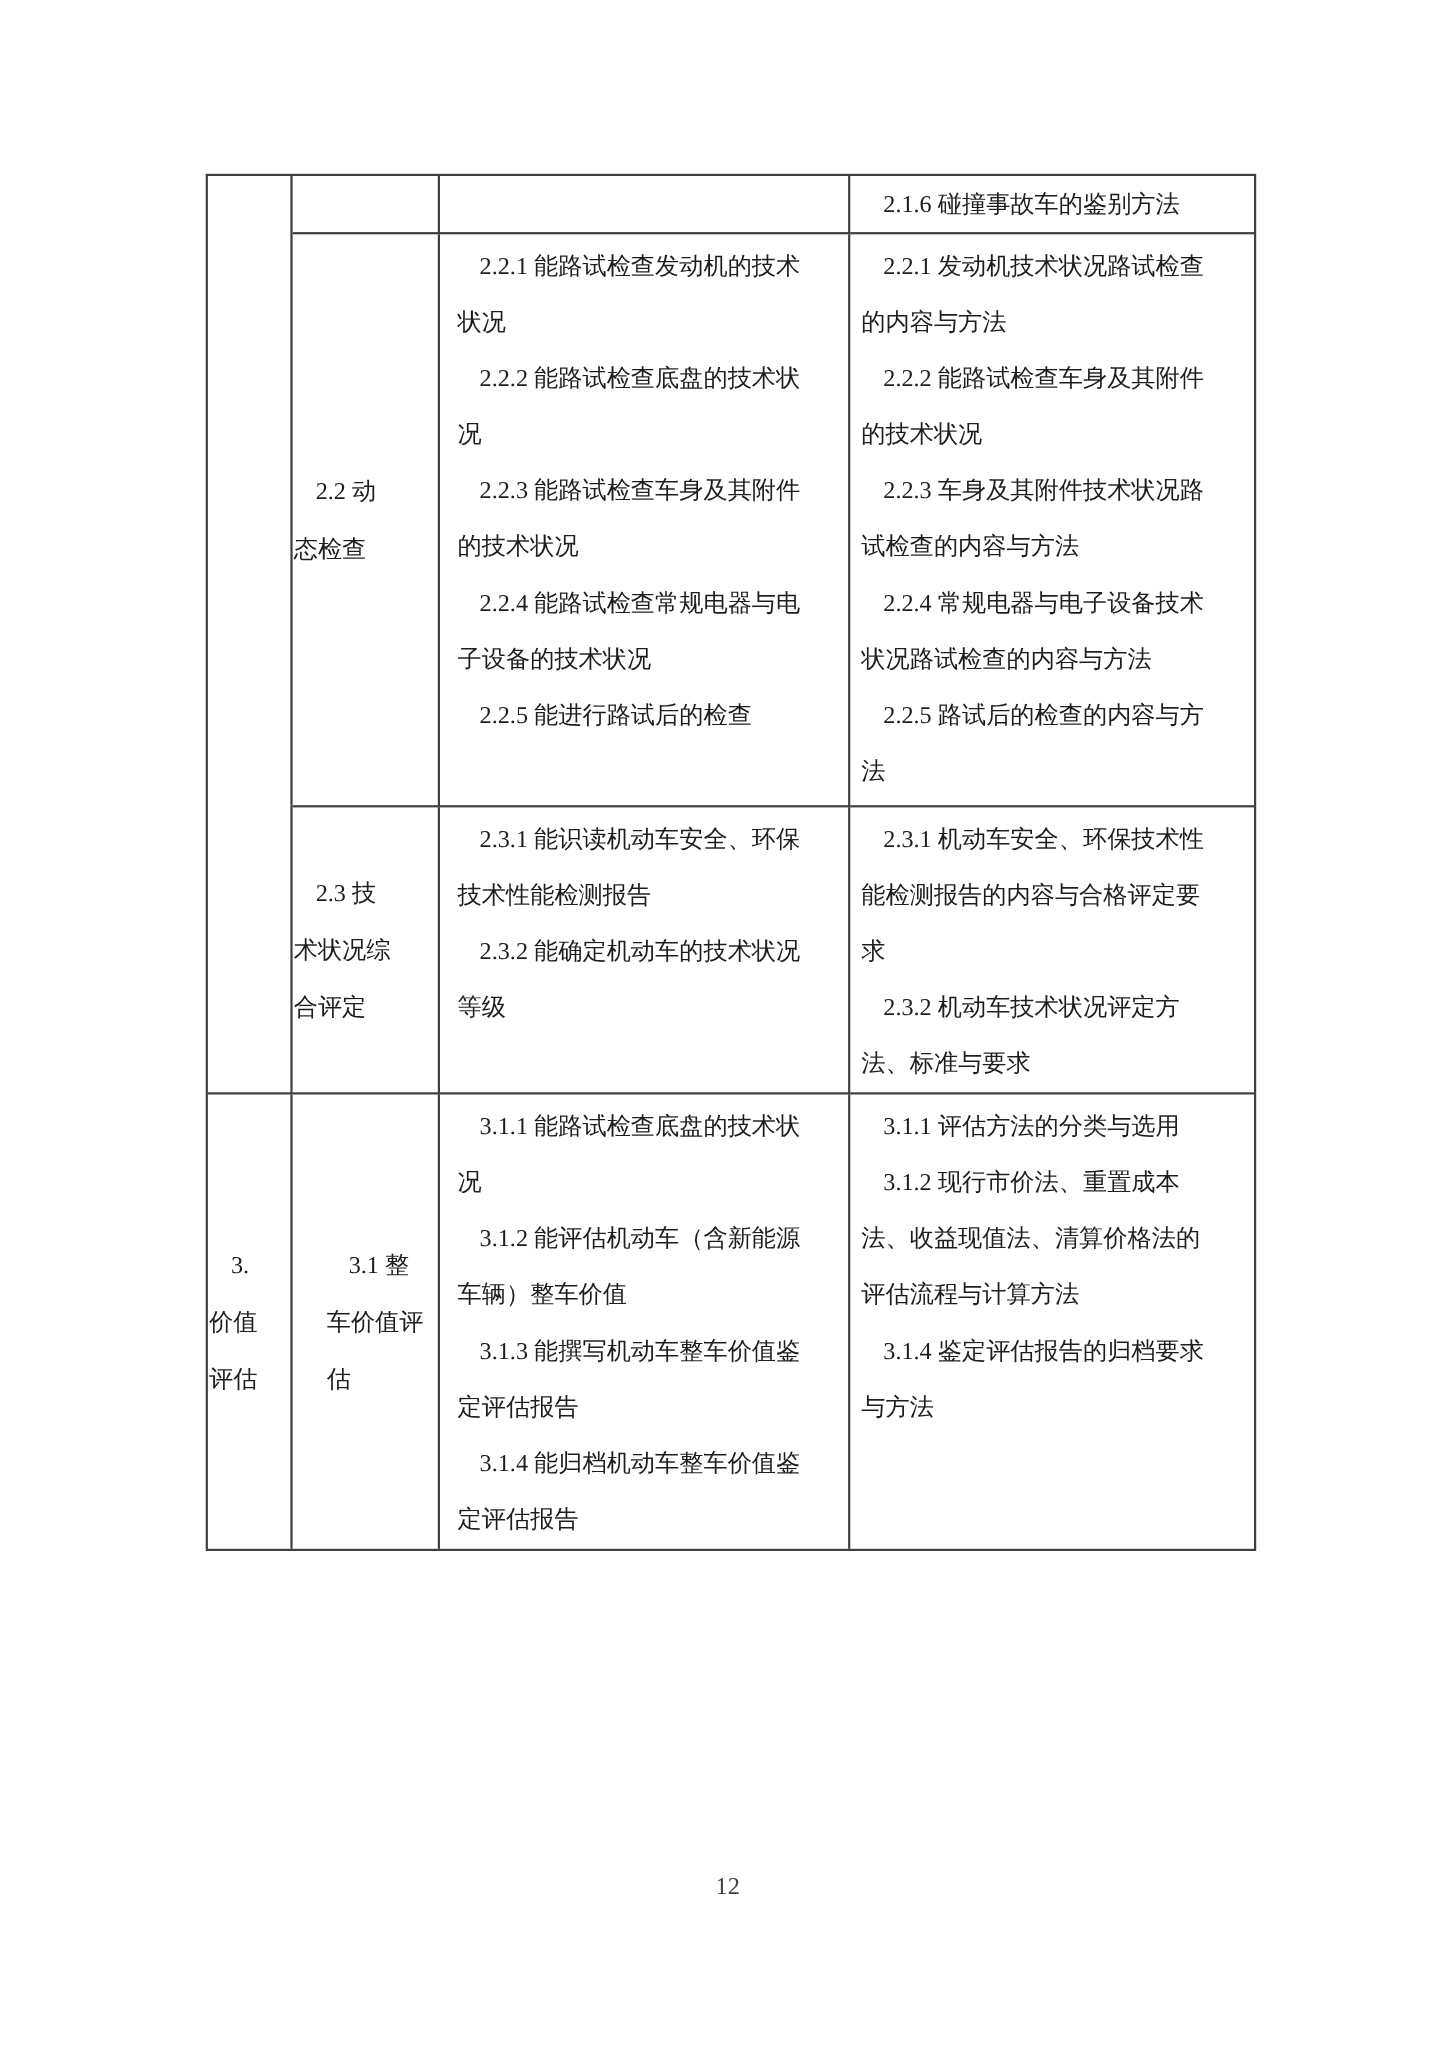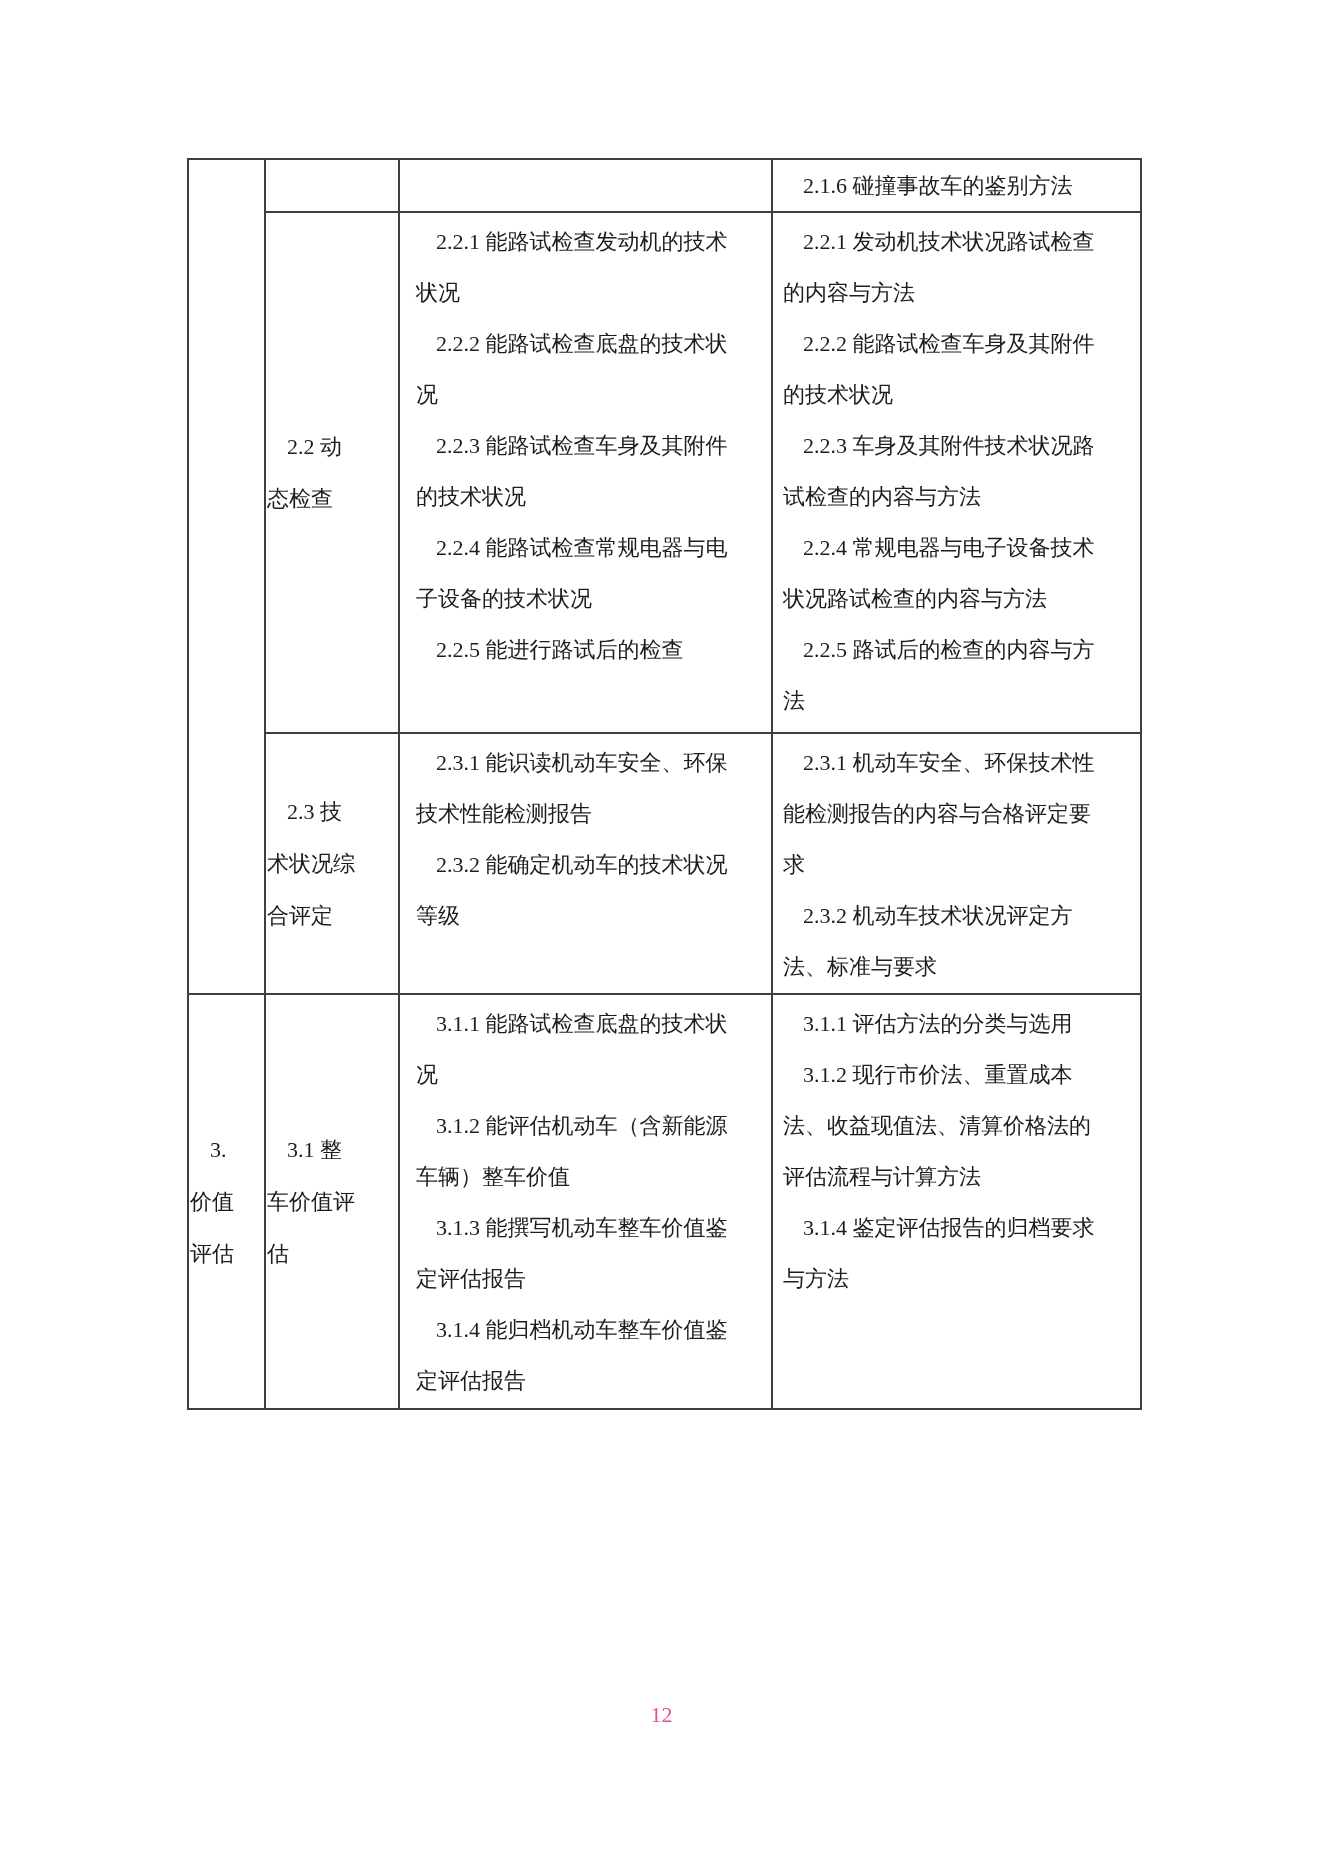--- a/index.html
+++ b/index.html
@@ -68,21 +68,21 @@
   }
 
   .page-number {
     position: absolute;
     left: 0;
     right: 0;
     top: 1700px;
     text-align: center;
     font-size: 22px;
     line-height: 30px;
-    color: #ec4899;
+    color: #404040;
   }
 </style>
 </head>
 <body>
 
 <div class="page">
 
   <div class="doc-table">
 
     <div class="cell span-rows"></div>
@@ -124,21 +124,21 @@
     <div class="cell last-col content-cell col4" style="grid-column:4; grid-row:3;">
         <p class="cell-para">2.3.1 机动车安全、环保技术性能检测报告的内容与合格评定要求</p>
         <p class="cell-para">2.3.2 机动车技术状况评定方法、标准与要求</p>
       </div>
 
     <div class="cell last-row label-cell" style="grid-column:1; grid-row:4;">
       <p class="label-text">3.
 价值
 评估</p>
     </div>
-    <div class="cell last-row label-cell" style="grid-column:2; grid-row:4;">
+    <div class="cell last-row label-cell" style="grid-column:2; grid-row:4;margin-left:30px;">
       <p class="label-text">3.1 整
 车价值评
 估</p>
     </div>
     <div class="cell last-row content-cell col3" style="grid-column:3; grid-row:4;">
         <p class="cell-para">3.1.1 能路试检查底盘的技术状况</p>
         <p class="cell-para">3.1.2 能评估机动车（含新能源车辆）整车价值</p>
         <p class="cell-para">3.1.3 能撰写机动车整车价值鉴定评估报告</p>
         <p class="cell-para">3.1.4 能归档机动车整车价值鉴定评估报告</p>
       </div>

